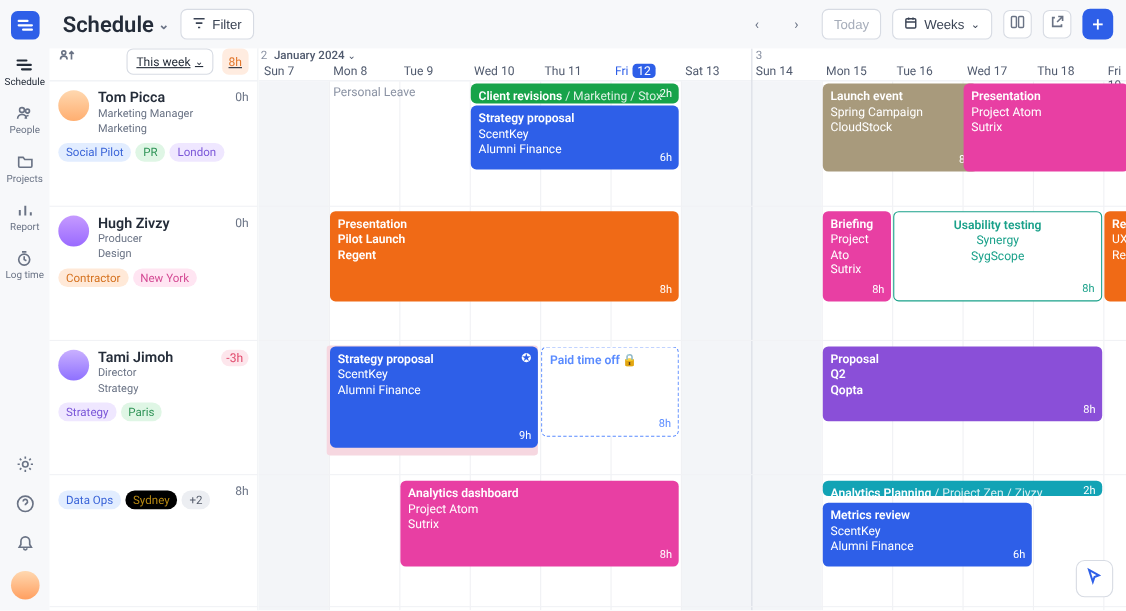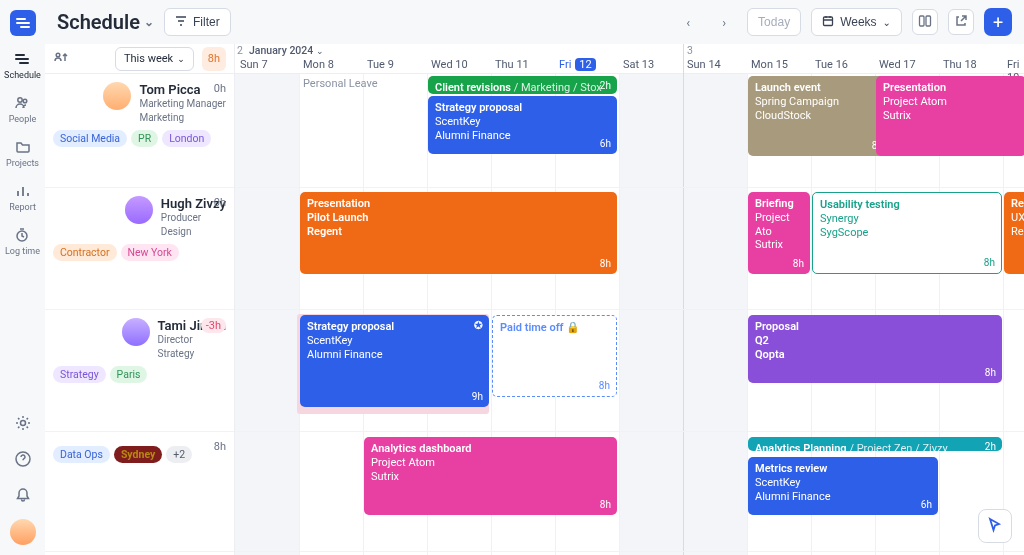--- a/index.html
+++ b/index.html
@@ -26,38 +26,38 @@
   .title .chev { font-size:12px; color:#6a7385; }
   .btn { height:28px; border:1px solid #d7dbe3; background:#fff; border-radius:6px; padding:0 10px; display:flex; align-items:center; gap:6px; font-size:12px; color:#3a4354; cursor:pointer; }
   .topbar .spacer { flex:1; }
   .iconbtn { width:26px; height:26px; display:flex; align-items:center; justify-content:center; color:#6a7385; cursor:pointer; border-radius:6px; }
   .iconbtn.bordered { border:1px solid #d7dbe3; background:#fff; }
   .plusbtn { width:28px; height:28px; background:#2e5fe8; border-radius:7px; color:#fff; display:flex; align-items:center; justify-content:center; cursor:pointer; font-size:18px; }
 
   
   .body { flex:1; display:flex; min-height:0; }
   .people-col { width:190px; background:#fff; border-right:1px solid #eceef2; display:flex; flex-direction:column; }
-  .people-head { height:30px; display:flex; align-items:center; gap:8px; padding:0 8px; border-bottom:1px solid #eceef2; }
+  .people-head { height:30px; display:flex; align-items:flex-start; gap:8px; padding:0 8px; border-bottom:1px solid #eceef2;text-decoration:underline; }
   .people-head .sort { color:#6a7385; display:flex; align-items:center; }
   .people-head .spacer { flex:1; }
   .select-btn { height:24px; border:1px solid #d7dbe3; border-radius:6px; background:#fff; font-size:11px; padding:0 8px; display:flex; align-items:center; gap:4px; cursor:pointer; }
   .hours-badge { height:24px; background:#ffece0; color:#e2762b; border-radius:6px; padding:0 6px; font-size:11px; display:flex; align-items:center; }
 
   .person { border-bottom:1px solid #f1f2f5; padding:8px 8px 10px 8px; position:relative; }
-  .person .row1 { display:flex; align-items:flex-start; gap:8px;justify-content:flex-end; }
+  .person .row1 { display:flex; align-items:flex-start; gap:8px; }
   .avatar { width:28px; height:28px; border-radius:50%; flex:none; }
   .av1{background:linear-gradient(#ffd8b0,#ffae70);} .av2{background:linear-gradient(#c59aff,#9a6aff);} .av3{background:linear-gradient(#c9b0ff,#8e70ff);} .av4{background:linear-gradient(#9ad8ff,#5fb0ff);}
   .pname { font-weight:600; font-size:13px; }
   .prole, .pdept { font-size:10px; color:#6a7385; line-height:1.35; }
   .pbadge { position:absolute; top:8px; right:8px; font-size:11px; color:#6a7385; }
   .pbadge.neg { color:#e14a6c; background:#fde6ec; padding:1px 5px; border-radius:8px; }
   .tags { display:flex; flex-wrap:wrap; gap:4px; margin-top:6px; margin-left:0; }
   .tag { font-size:10.5px; padding:2px 7px; border-radius:9px; }
   .tag.purple{background:#efe7ff;color:#7a55d8;} .tag.green{background:#dff6e5;color:#2f9457;} .tag.pink{background:#ffe5f2;color:#d44a94;}
-  .tag.orange{background:#ffe9d8;color:#d5711e;} .tag.yellow{background:#7f1d1d;color:#b88912;font-weight:bold;} .tag.grey{background:#eceef2;color:#555c6b;}
+  .tag.orange{background:#ffe9d8;color:#d5711e;} .tag.yellow{background:#000000;color:#b88912;} .tag.grey{background:#eceef2;color:#555c6b;}
   .tag.blue{background:#e2edff;color:#3a64d8;}
 
   
   .grid { flex:1; position:relative; overflow:hidden; background:#fff; }
   .ghead { position:relative; height:30px; border-bottom:1px solid #eceef2; }
   .month-row { position:absolute; top:0; left:0; right:0; height:14px; font-size:10.5px; color:#505a6e; }
   .month-lbl { position:absolute; top:0; }
   .wk-num { position:absolute; top:0; font-size:10.5px; color:#8a92a3; }
   .day-row { position:absolute; top:14px; left:0; right:0; height:16px; font-size:11px; color:#505a6e; }
   .day-lbl { position:absolute; top:0; }
@@ -65,21 +65,21 @@
   .weekend { position:absolute; top:30px; bottom:0; background:#f3f5f8; }
   .vline { position:absolute; top:30px; bottom:0; width:1px; background:#f0f1f4; }
   .week-sep { position:absolute; top:0; bottom:0; width:1px; background:#d7dbe3; }
   .rows { position:absolute; left:0; right:0; top:30px; }
   .rrow { position:absolute; left:0; right:0; border-bottom:1px solid #f1f2f5; }
 
   .task { position:absolute; border-radius:5px; padding:5px 7px; font-size:11px; color:#fff; line-height:1.25; overflow:hidden; cursor:pointer; }
   .task .t-title { font-weight:600; }
   .task .hrs { position:absolute; bottom:4px; right:6px; font-size:10px; }
   .task .hrs.tr { top:4px; bottom:auto; }
-  .task.outline { background:#fff !important; border:1px solid; }
+  .task.outline { background:#fff !important; border:1px solid;text-align:center; }
   .task.dashed { background:#fff !important; border:1px dashed #5a8bff; color:#5a8bff; }
 
   .leave-strip { position:absolute; background:#f6d7e0; border-radius:3px; }
   .text-faded { position:absolute; font-size:11px; color:#8a92a3; }
   .float-cursor { position:absolute; right:12px; bottom:12px; width:34px; height:34px; border:1px solid #d7dbe3; border-radius:8px; background:#fff; display:flex; align-items:center; justify-content:center; color:#2e5fe8; }
 </style>
 </head>
 <body>
 
 <div class="app">
@@ -224,21 +224,21 @@
           <span class="pbadge">0h</span>
           <div class="row1">
             <div class="avatar av1"></div>
             <div>
               <div class="pname">Tom Picca</div>
               <div class="prole">Marketing Manager</div>
               <div class="pdept">Marketing</div>
             </div>
           </div>
           <div class="tags">
-            <span class="tag blue">Social Media</span>
+            <span class="tag blue">Social Pilot</span>
             <span class="tag green">PR</span>
             <span class="tag purple">London</span>
           </div>
         </div>
 
         <div class="person" style="height:122px">
           <span class="pbadge">0h</span>
           <div class="row1">
             <div class="avatar av2"></div>
             <div>

